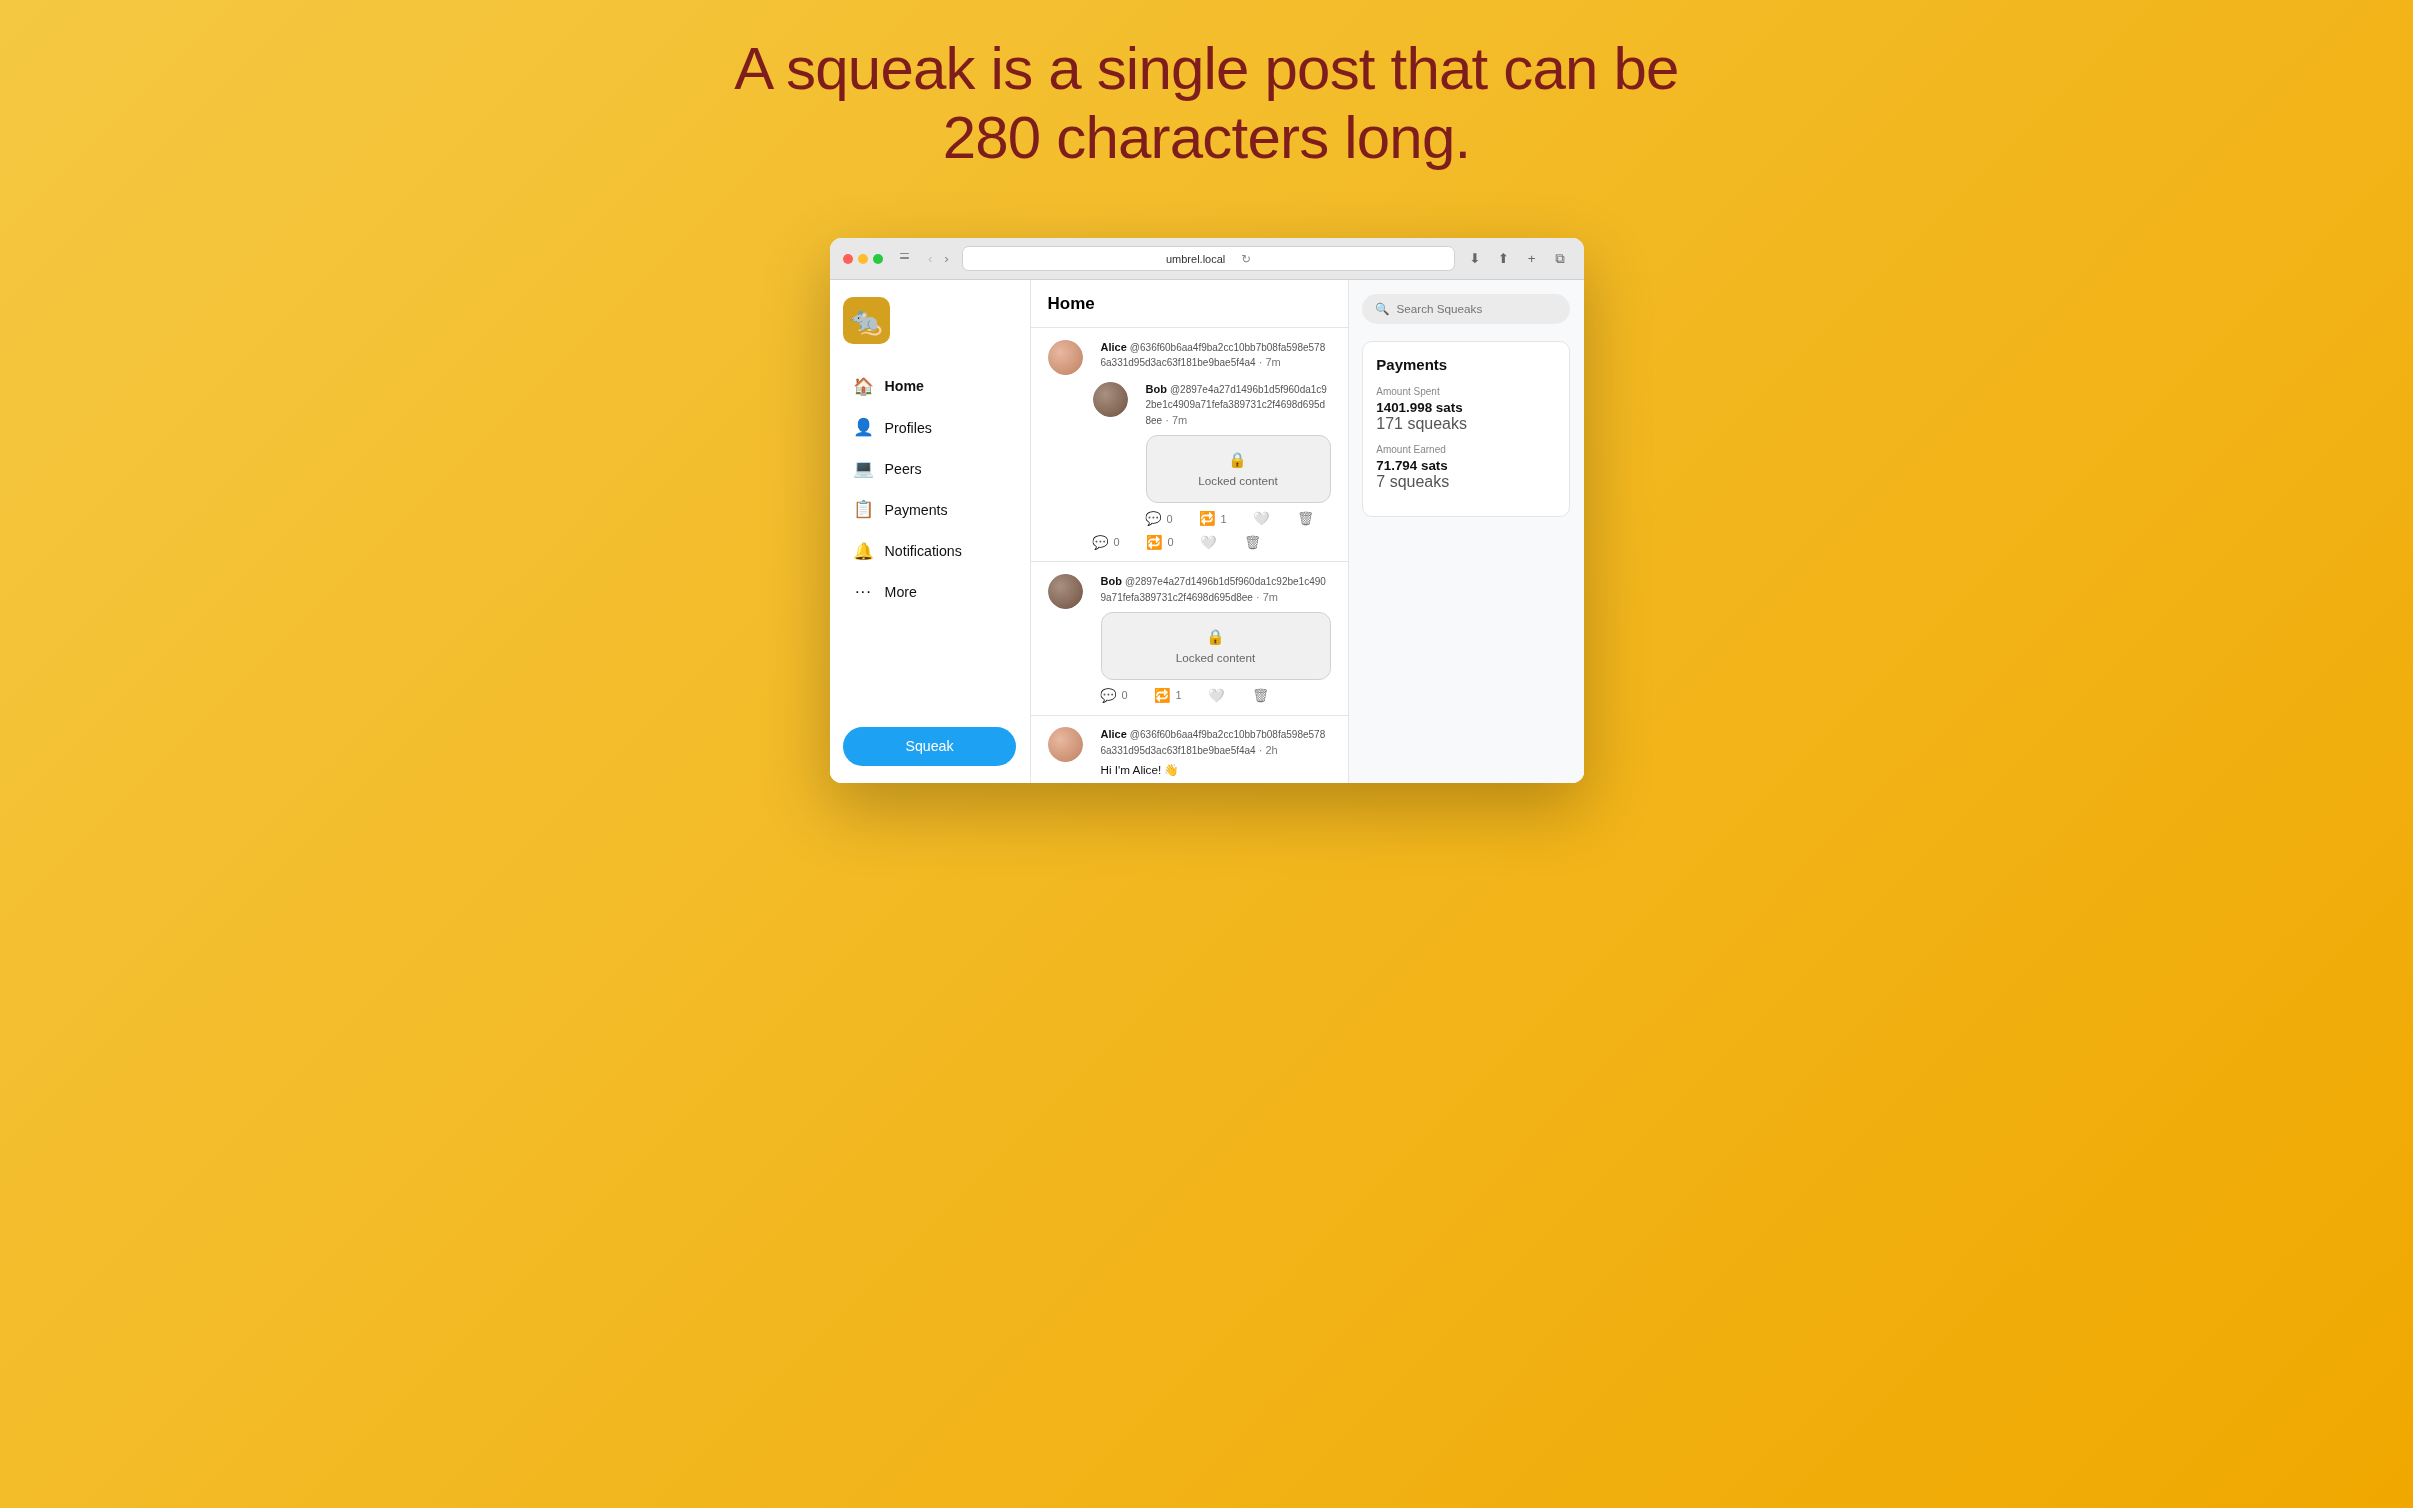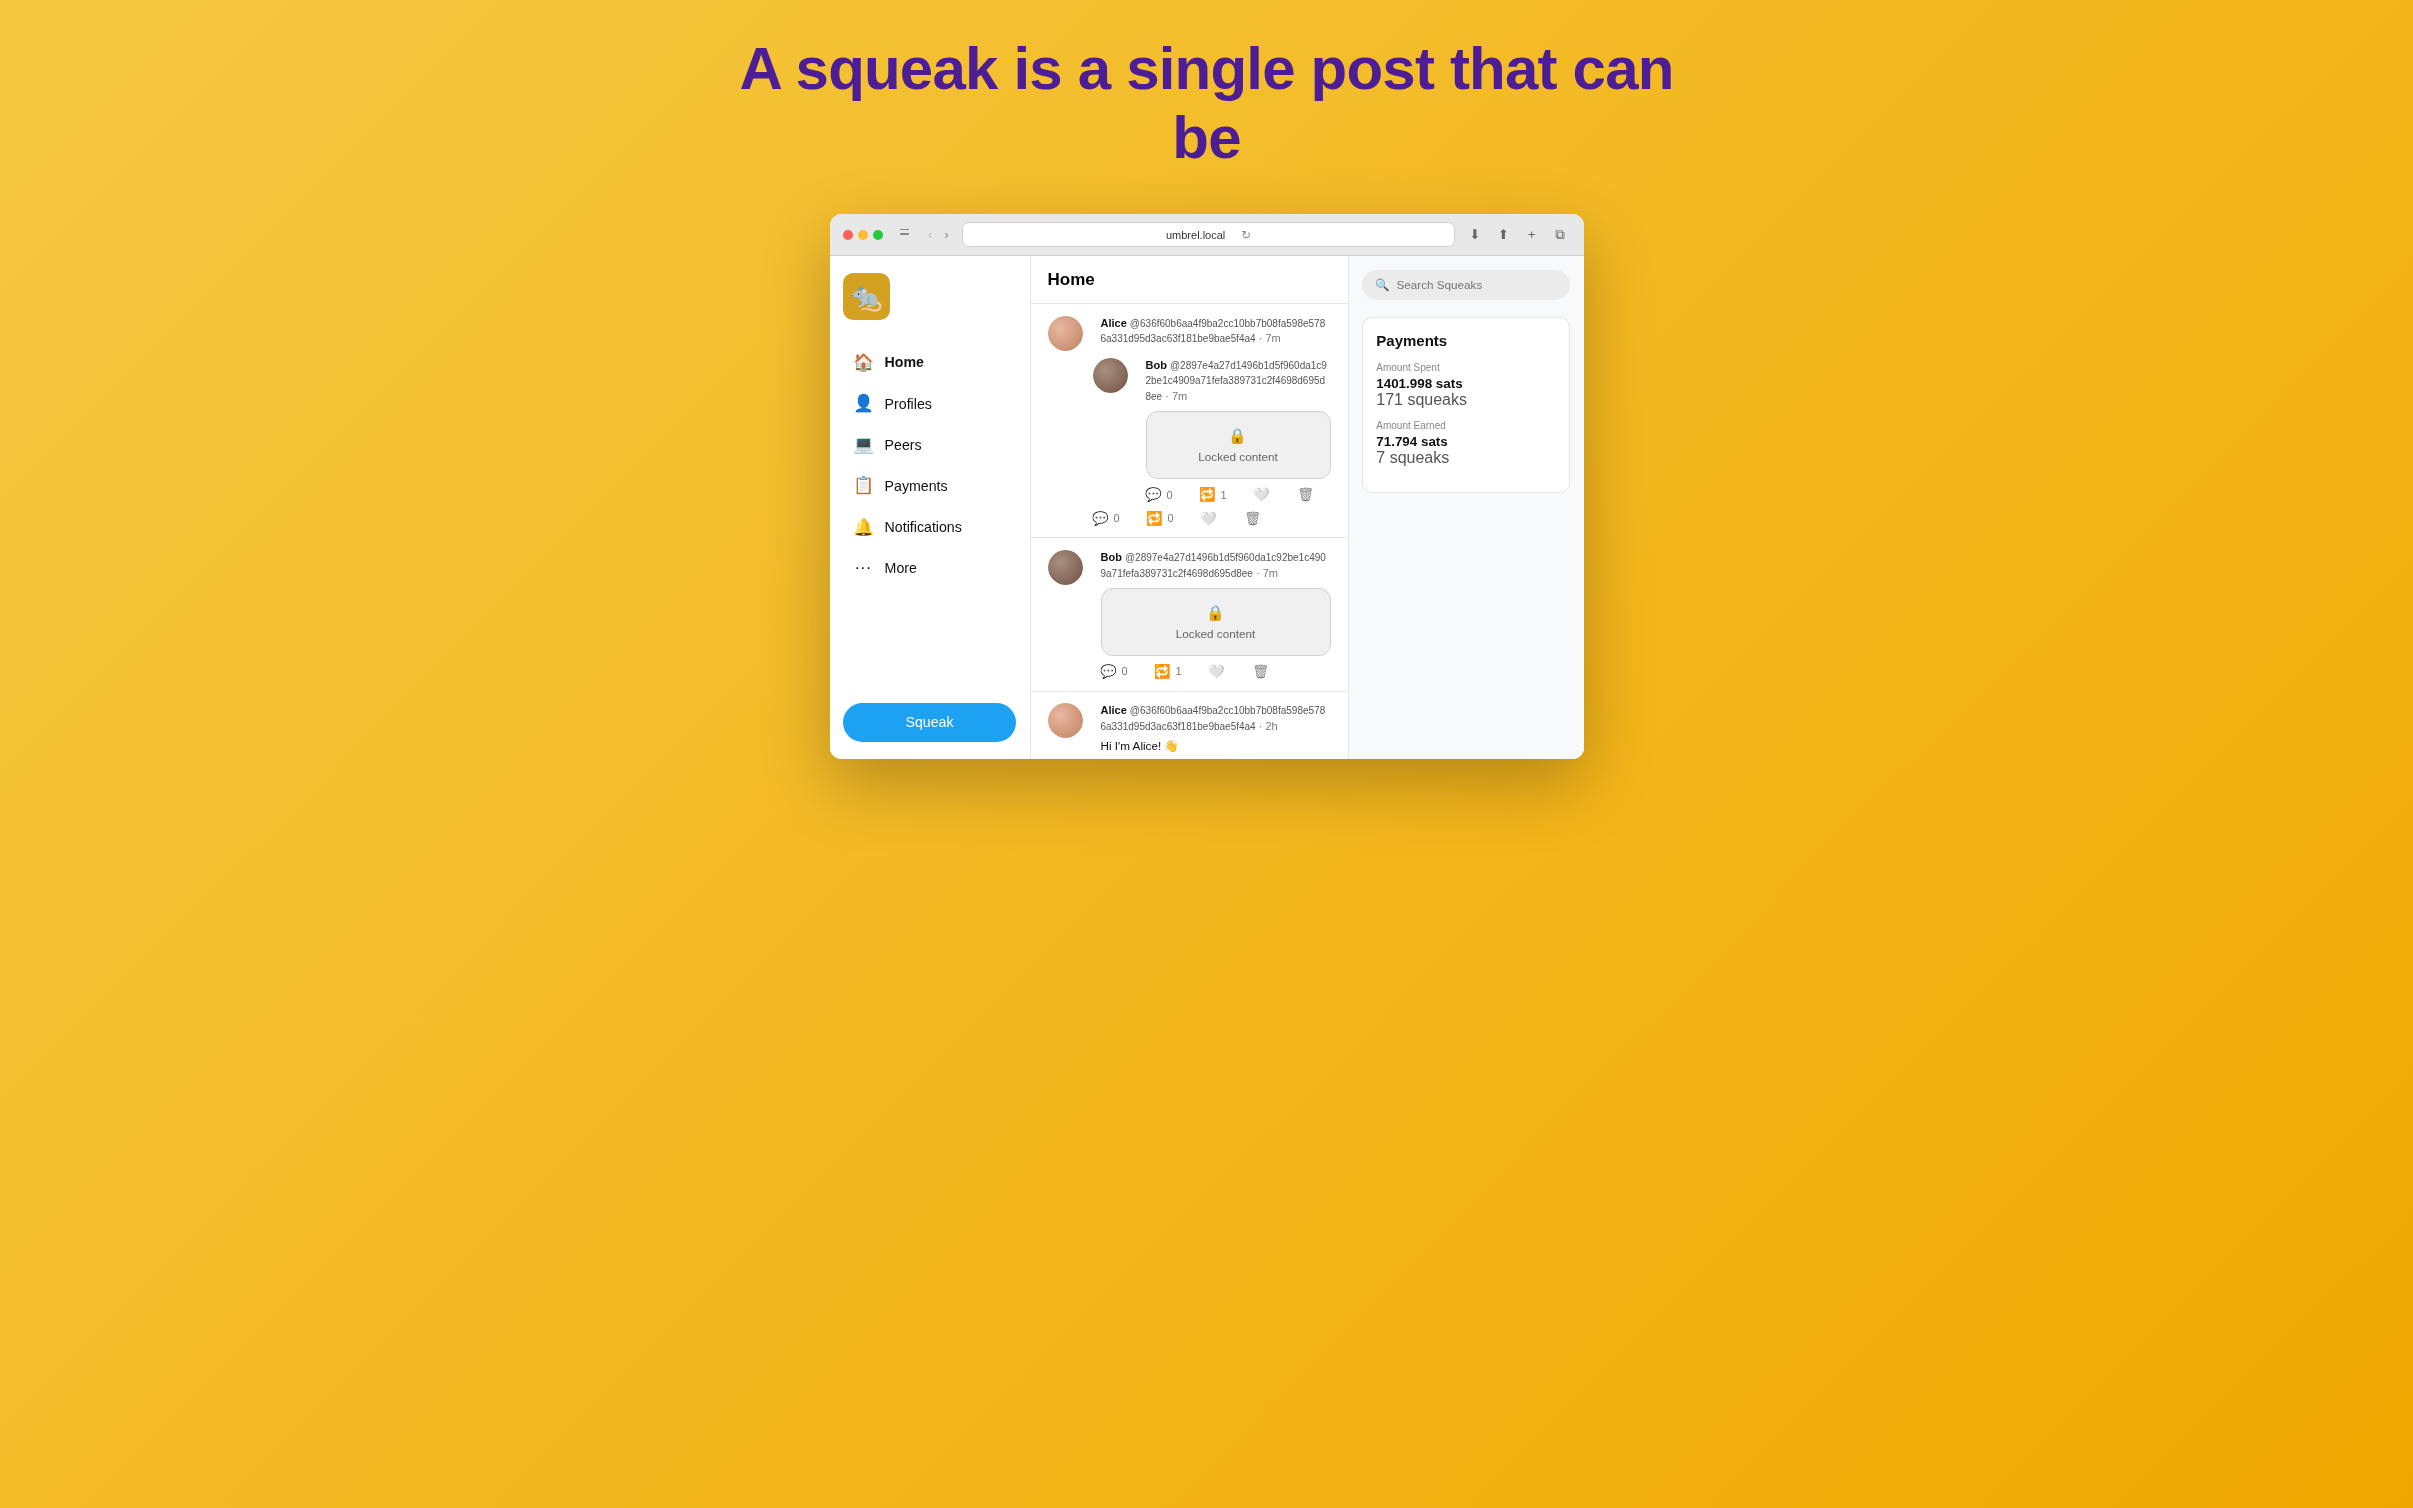--- a/index.html
+++ b/index.html
@@ -8,26 +8,26 @@
       min-height: 100vh;
       font-family: -apple-system, BlinkMacSystemFont, 'Segoe UI', sans-serif;
       display: flex;
       flex-direction: column;
       align-items: center;
       padding: 34px 17px 50px;
     }
 
     .hero-text {
       text-align: center;
-      color: #4c1d95;
+      color: #7f1d1d;
       font-size: 60px;
-      font-weight: 700;
+      font-weight: 400;
       line-height: 1.15;
       max-width: 1006px;
-      margin-bottom: 42px;
+      margin-bottom: 66px;
       letter-spacing: -0.8px;
     }
 
     .browser-window {
       width: 754px;
       background: #f5f5f7;
       border-radius: 11.7px;
       box-shadow: 0 25px 67px rgba(0,0,0,0.25);
       overflow: hidden;
     }
@@ -388,20 +388,21 @@
       border-radius: 50%;
       width: 100%;
       height: 100%;
     }
   </style>
 </head>
 <body>
 
 <div class="hero-text">
   <span>A squeak is a single post that can be</span><br>
+  <span>280 characters long.</span>
 </div>
 
 <div class="browser-window">
 
   <div class="browser-chrome">
     <div class="traffic-lights">
       <div class="traffic-light tl-red"></div>
       <div class="traffic-light tl-yellow"></div>
       <div class="traffic-light tl-green"></div>
     </div>

